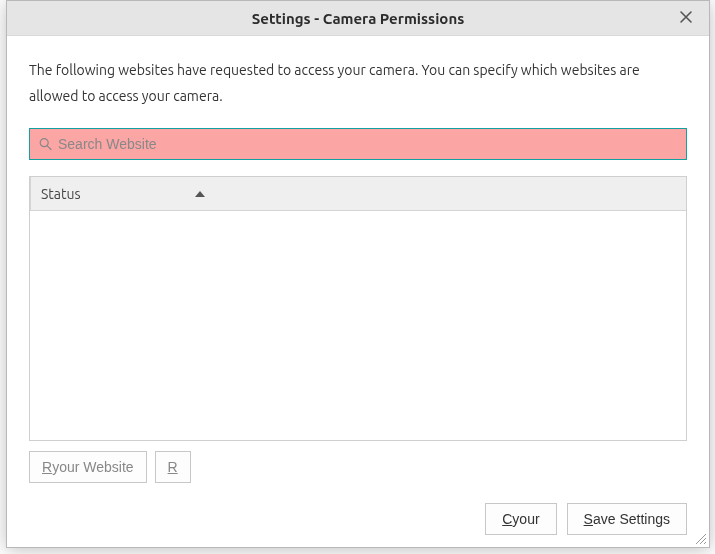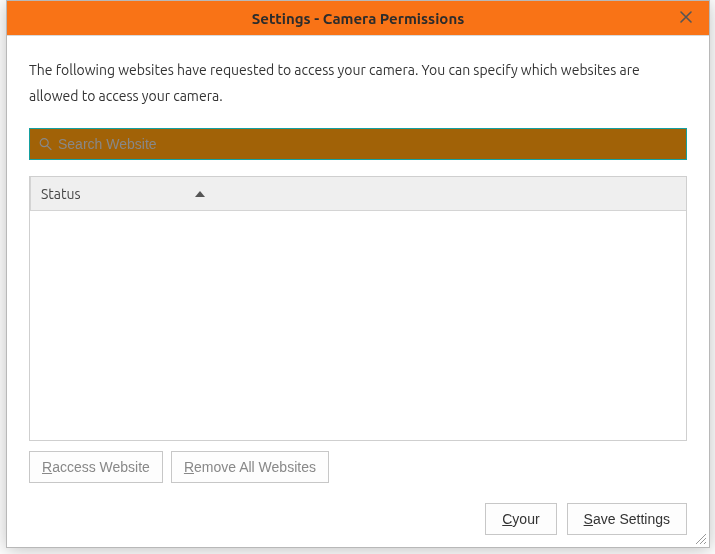--- a/index.html
+++ b/index.html
@@ -17,21 +17,21 @@
       position: absolute;
       left: 6px; top: 0; right: 5px; bottom: 6px;
       background: #fff;
       border: 1px solid #b8b8b8;
       box-shadow: 0 2px 18px rgba(0,0,0,.25);
       display: flex;
       flex-direction: column;
     }
     .titlebar {
       height: 47px;
-      background: #f97316;
+      background: #e5e5e5;
       border-bottom: 1px solid #d9d9d9;
       display: flex;
       align-items: center;
       justify-content: center;
       position: relative;
       text-align: right;
     }
     .titlebar-title { font-weight: 600; font-size: 15px; color: #2c2c2c; }
     .close-btn {
       position: absolute; right: 10px; top: 50%; transform: translateY(-50%);
@@ -55,21 +55,21 @@
       color: #888; display: flex;
     }
     .search-icon svg { width: 13px; height: 13px; }
     .search-input {
       width: 100%;
       height: 32px;
       border: 1px solid #14a0a0;
       padding: 0 10px 0 28px;
       font-size: 14px;
       outline: none;
-      background: #a16207;
+      background: #fca5a5;
     }
     .search-input::placeholder { color: #888; }
     .table {
       margin-top: 16px;
       border: 1px solid #cfcfcf;
       flex: 0 0 265px;
       display: flex; flex-direction: column;
       background: #fff;
     }
     .thead {
@@ -161,25 +161,24 @@
               </svg>
           </span>
         </div>
       </div>
       <div class="tbody"></div>
     </div>
 
     <div class="row-actions">
       <button class="btn">
         <span class="u">R</span>
-          <span>access Website</span>
+          <span>your Website</span>
       </button>
       <button class="btn">
         <span class="u">R</span>
-          <span>emove All Websites</span>
       </button>
     </div>
 
     <div class="footer">
       <button class="btn enabled">
         <span class="u">C</span>
           <span>your</span>
       </button>
       <button class="btn enabled">
         <span class="u">S</span>

